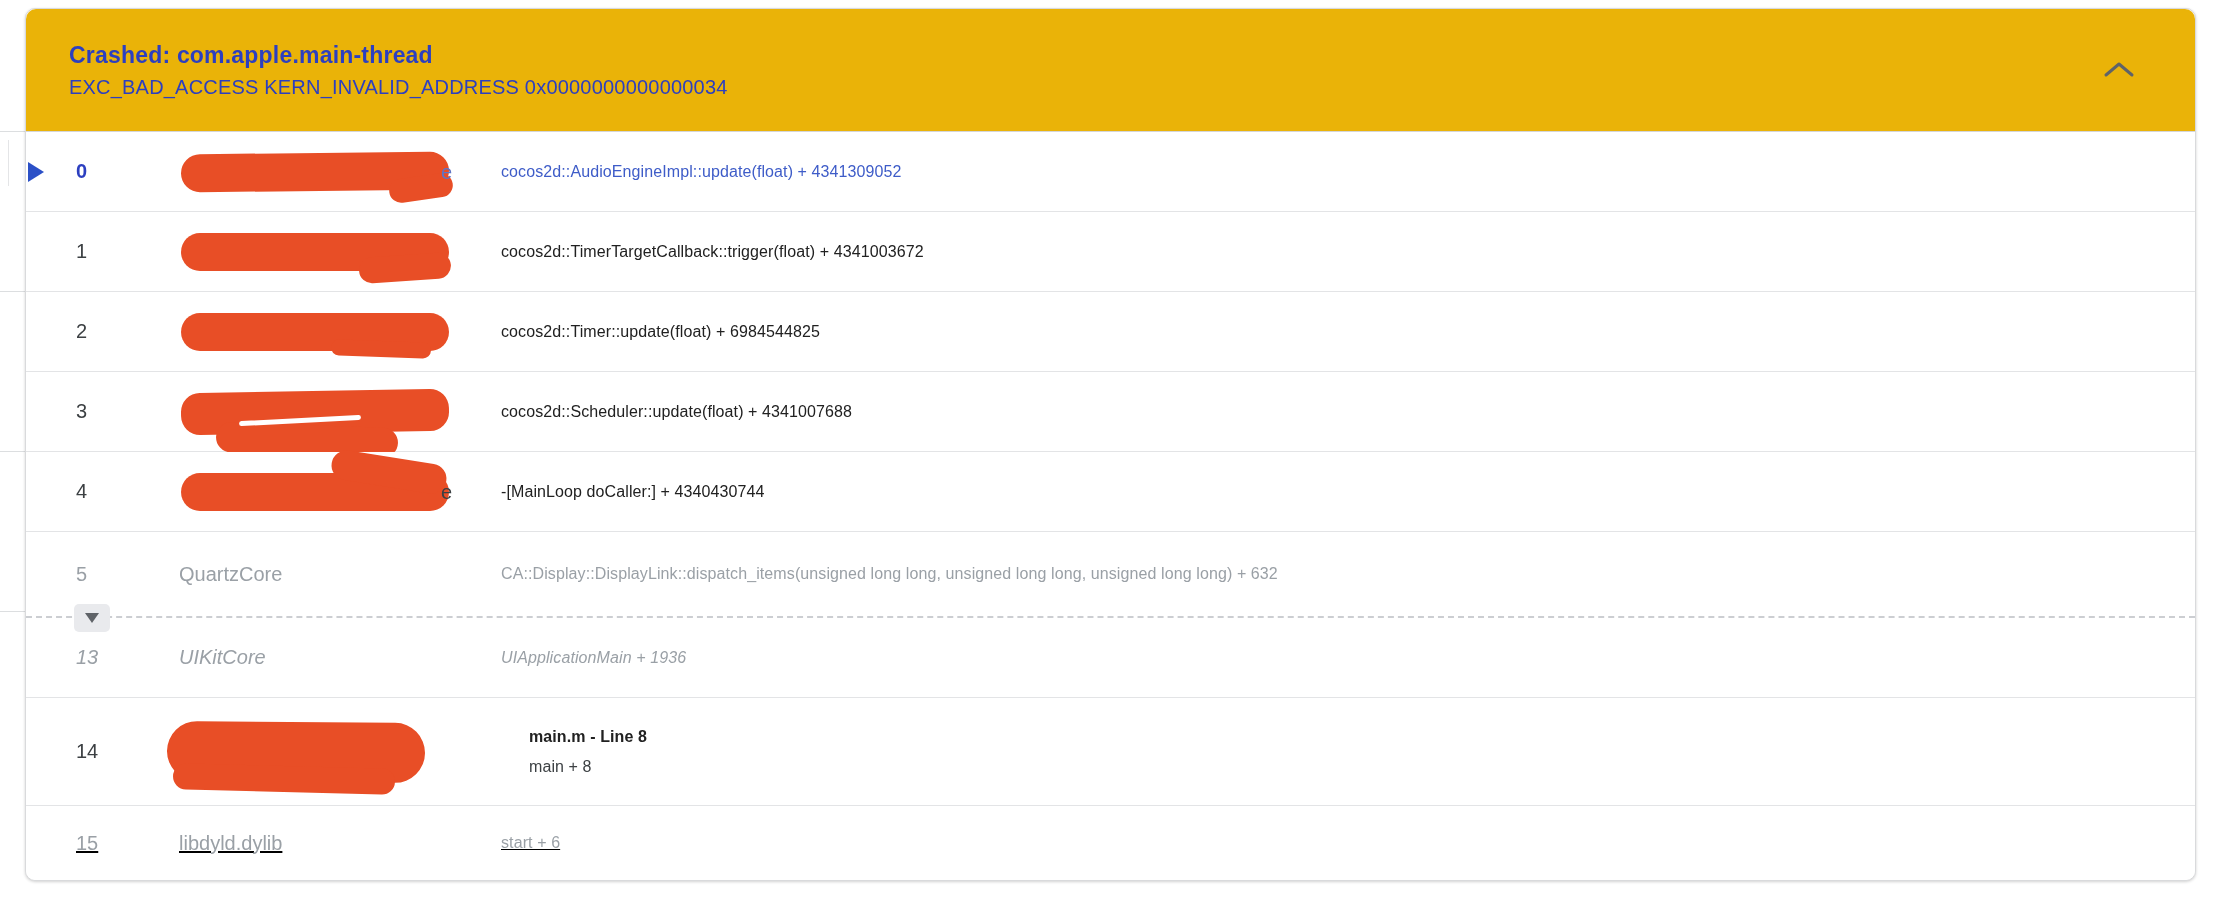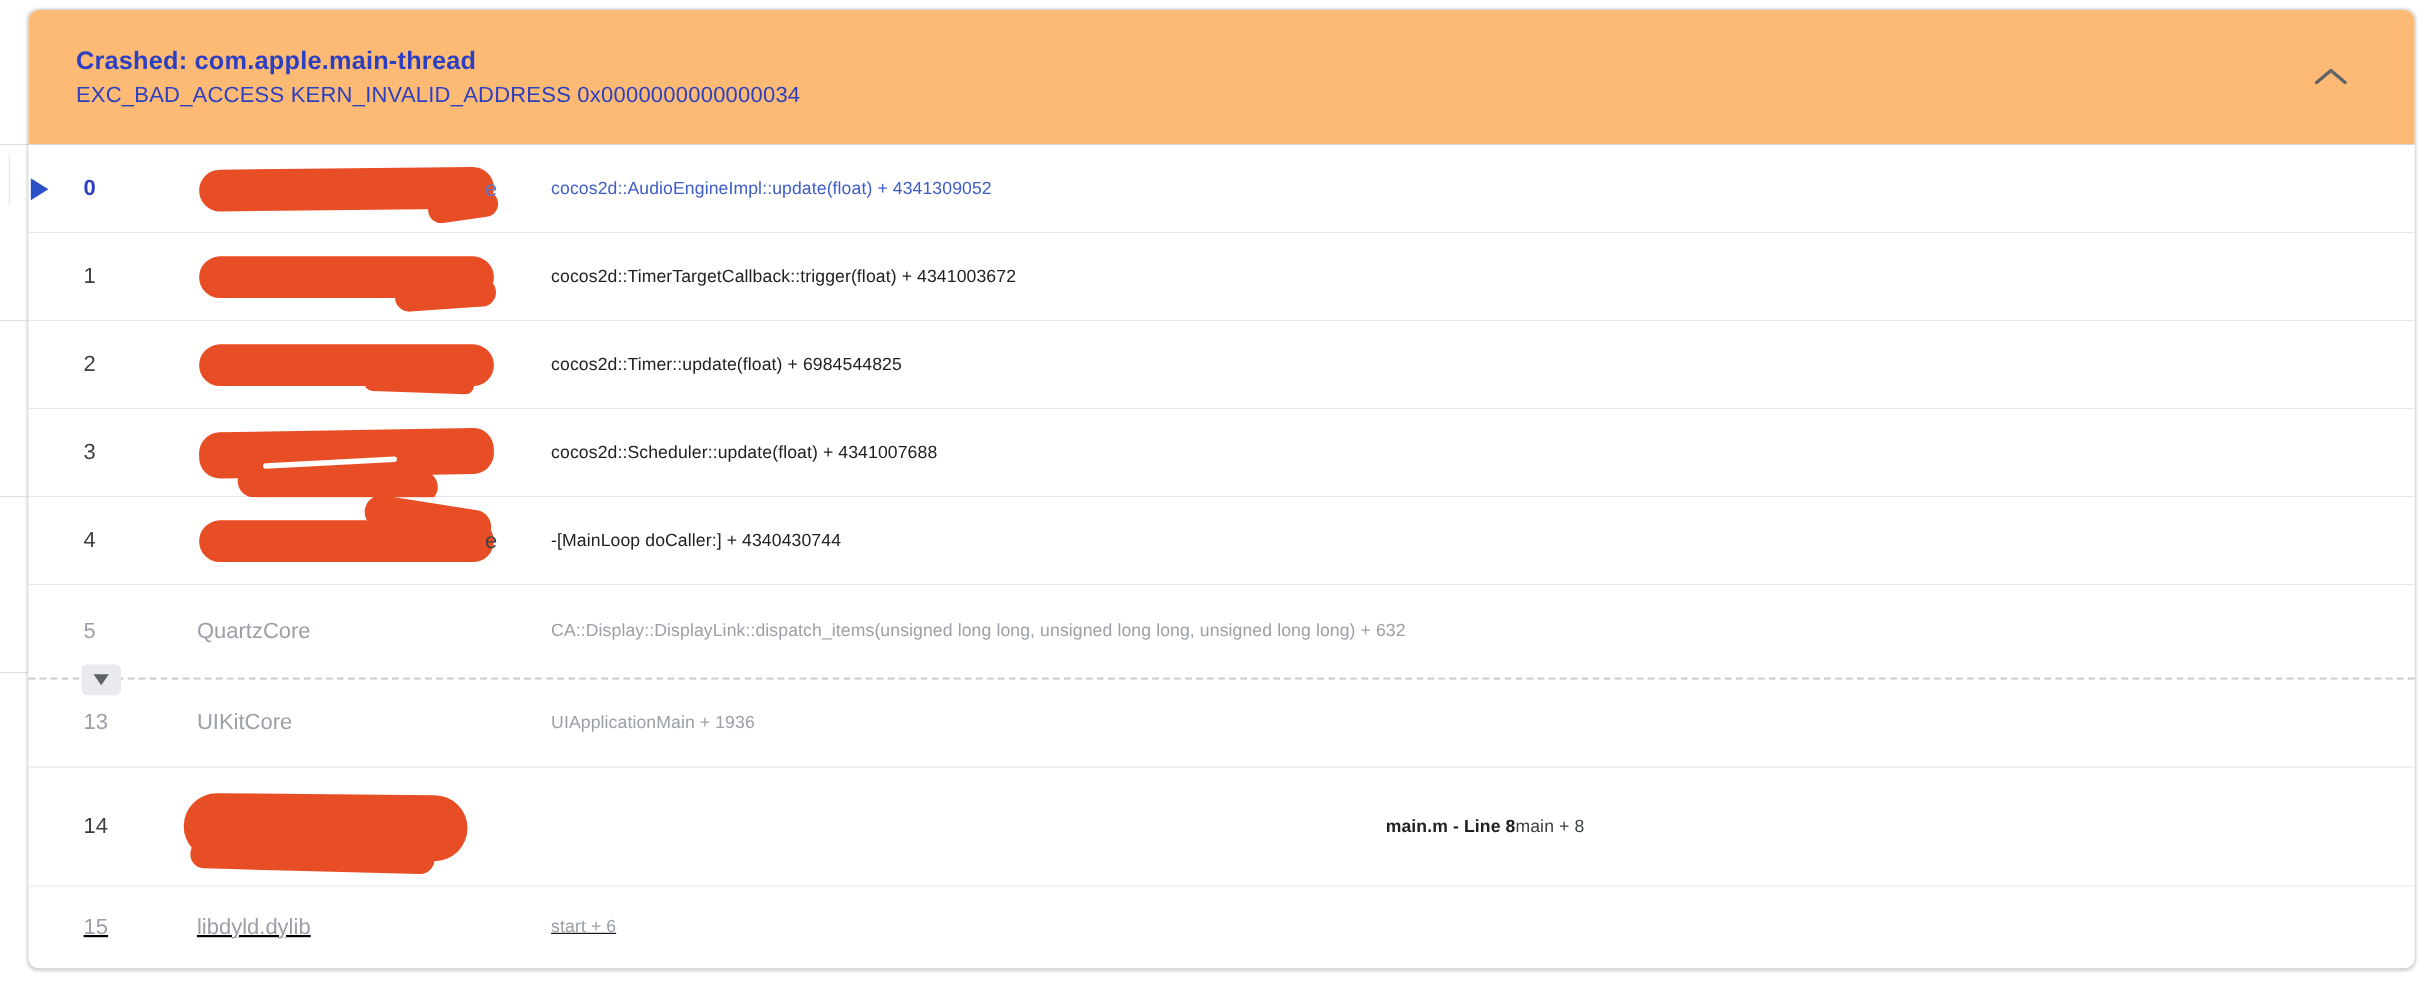--- a/index.html
+++ b/index.html
@@ -16,45 +16,45 @@
 
   
   .frag-h{position:absolute;left:0;width:26px;height:1px;background:#dcdee0;}
   .frag-v{position:absolute;left:8px;top:140px;width:1px;height:46px;background:#e4e5e7;}
 
   .card{position:absolute;left:25px;top:8px;width:2171px;height:873px;
     background:#fff;border:1px solid #d9dadc;border-radius:10px;
     box-shadow:0 1px 3px rgba(0,0,0,.18);}
 
   
-  .card-header{height:123px;background:#fdba74;border-bottom:1px solid #d5d6d8;
+  .card-header{height:123px;background:#eab308;border-bottom:1px solid #d5d6d8;
     border-radius:10px 10px 0 0;display:flex;align-items:center;
     justify-content:space-between;padding:0 52px 0 43px;cursor:pointer;}
   .thread-title{font-size:23px;font-weight:bold;color:var(--accent-blue);
     letter-spacing:.2px;margin-bottom:7px;}
   .thread-subtitle{font-size:20px;color:var(--accent-blue);letter-spacing:.2px;}
   .collapse-btn{background:none;border:none;cursor:pointer;padding:6px;display:flex;}
 
   
   .frame-row{display:flex;align-items:center;padding-left:50px;position:relative;
     border-bottom:1px solid #e3e4e6;background:#fff;height:80px;}
   .fnum{width:103px;flex:none;font-size:20px;color:var(--text-dark);}
   .flib{width:322px;flex:none;position:relative;align-self:stretch;
     display:flex;align-items:center;font-size:20px;color:var(--text-gray);}
   .fsym{flex:1;font-size:16px;color:#212121;padding-right:24px;letter-spacing:.1px;}
 
   .row-crashed .fnum{color:var(--accent-blue);font-weight:bold;}
   .row-crashed .fsym{color:var(--link-blue);cursor:pointer;}
   .gray .fnum,.gray .fsym{color:var(--text-gray);}
 
   .r5{height:86px;border-bottom:2px dashed #ccced2;}
-  .r13{height:80px;}
+  .r13{height:80px;font-style:italic;}
   .r14{height:108px;}
   .r15{height:74px;border-bottom:none;border-radius:0 0 10px 10px;text-decoration:underline;}
-  .sym2{display:flex;flex-direction:row;justify-content:center;line-height:30px;margin-left:28px;}
+  .sym2{display:flex;flex-direction:column;justify-content:center;line-height:30px;margin-left:28px;}
   .sym2 .sym-title{font-weight:bold;color:#212121;}
   .sym2 .sym-sub{color:var(--text-dark);}
 
   
   .marker{position:absolute;left:2px;top:50%;transform:translateY(-50%);
     width:0;height:0;border-left:16px solid #2b50c7;
     border-top:10px solid transparent;border-bottom:10px solid transparent;}
 
   
   .redaction{position:absolute;left:2px;top:50%;transform:translateY(-50%);

